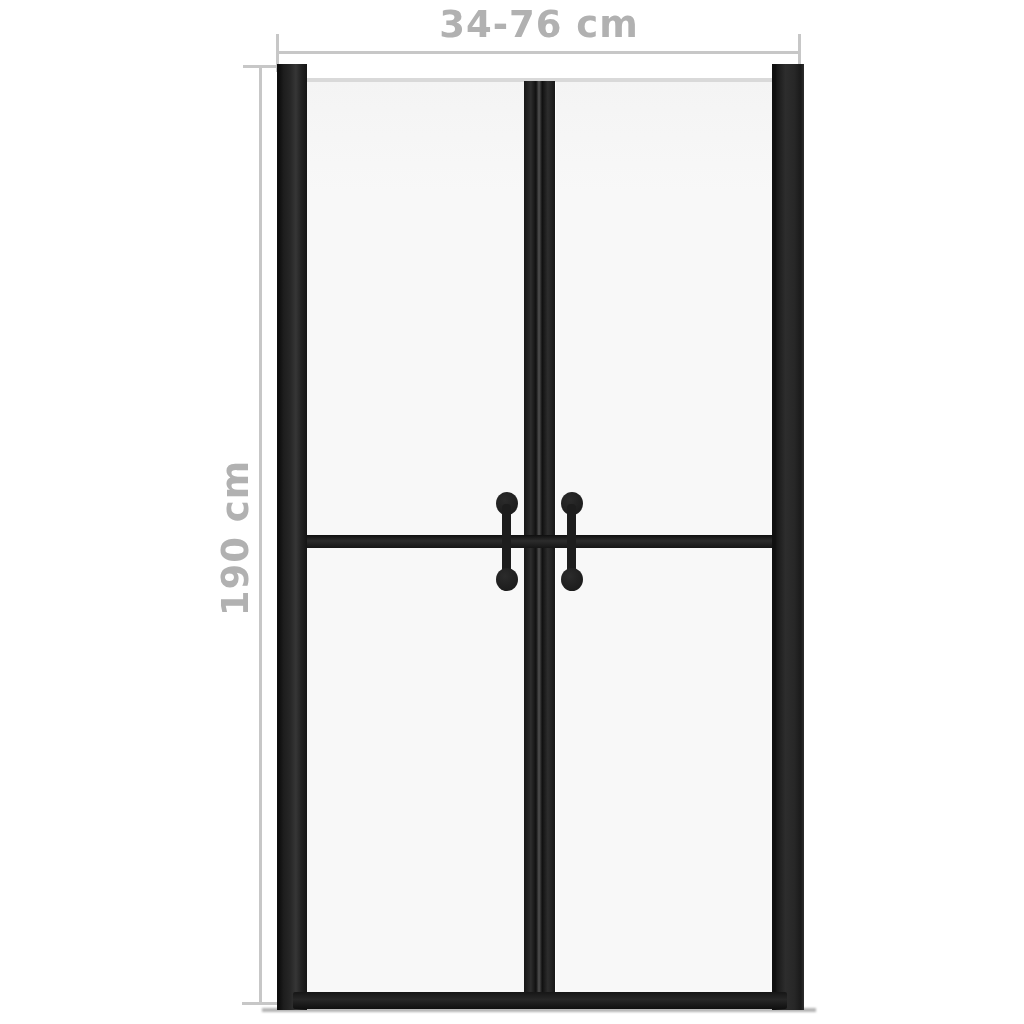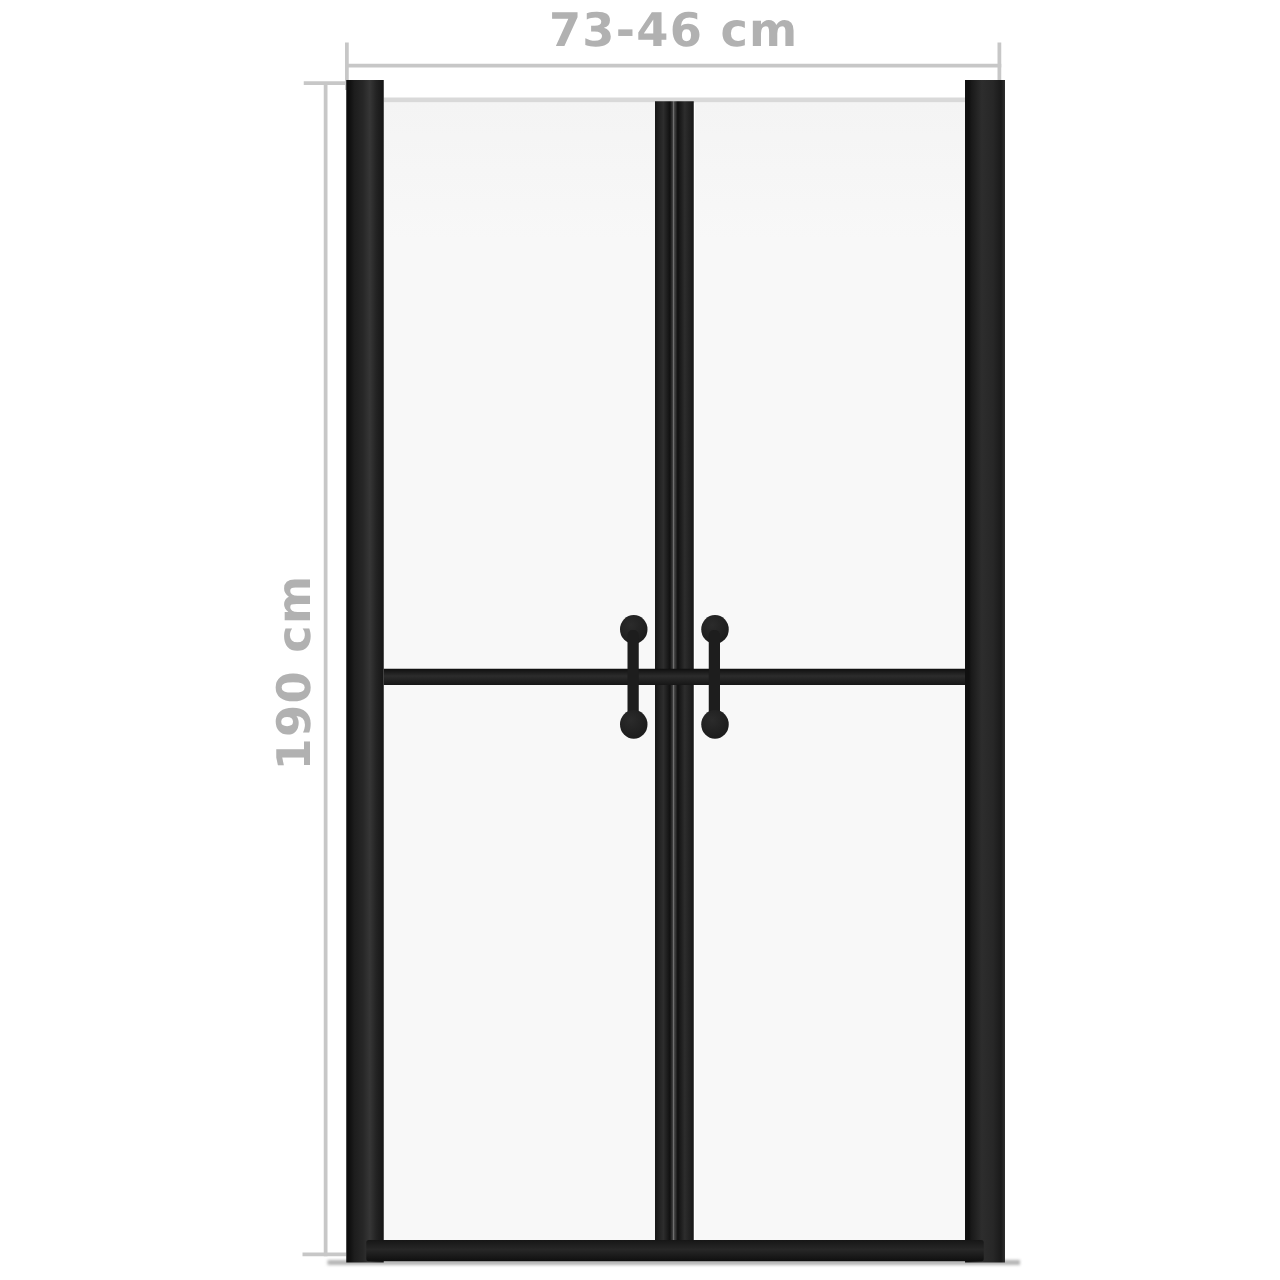--- a/index.html
+++ b/index.html
@@ -117,21 +117,21 @@
     position: absolute; left: 7px; top: 12px; width: 9px; height: 76px;
     border-radius: 4px;
     background: var(--color-frame, #1d1d1d);
   }
 </style>
 </head>
 <body>
 
 <div class="canvas">
 
-  <div class="abs dim-label dim-top-label">73-46 cm</div>
+  <div class="abs dim-label dim-top-label">34-76 cm</div>
   <div class="abs dim-line dim-top-line"></div>
   <div class="abs dim-tick dim-top-tick-left"></div>
   <div class="abs dim-tick dim-top-tick-right"></div>
 
   <div class="abs dim-label dim-left-label">190 cm</div>
   <div class="abs dim-line dim-left-line"></div>
   <div class="abs dim-tick dim-left-tick-top"></div>
   <div class="abs dim-tick dim-left-tick-bottom"></div>
 
   <div>

